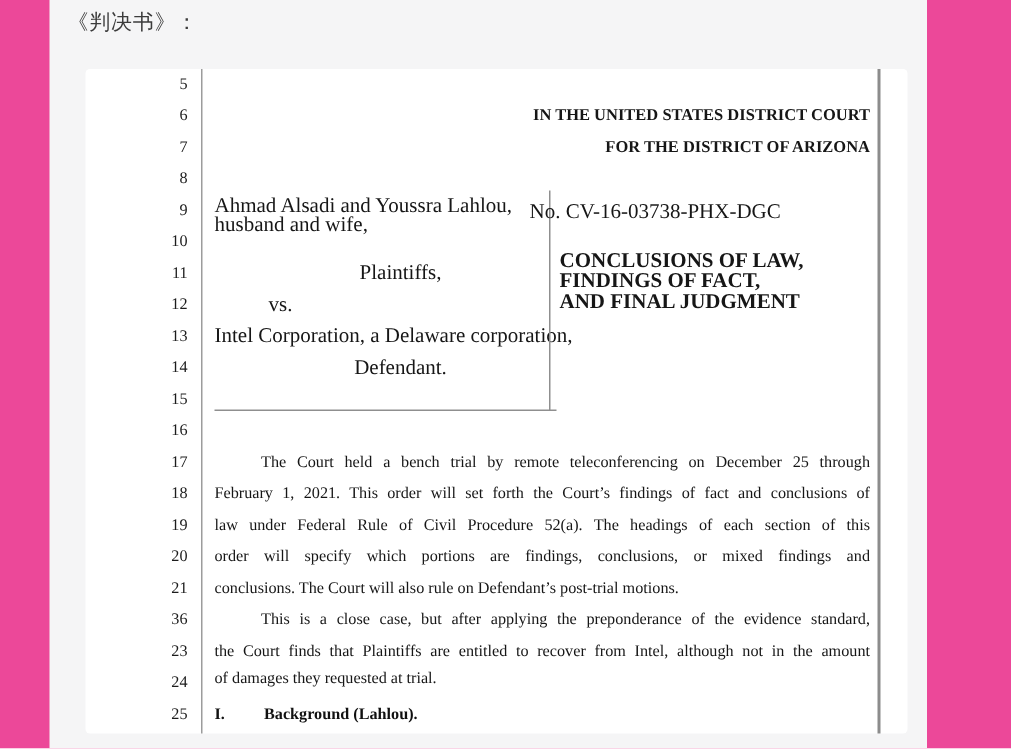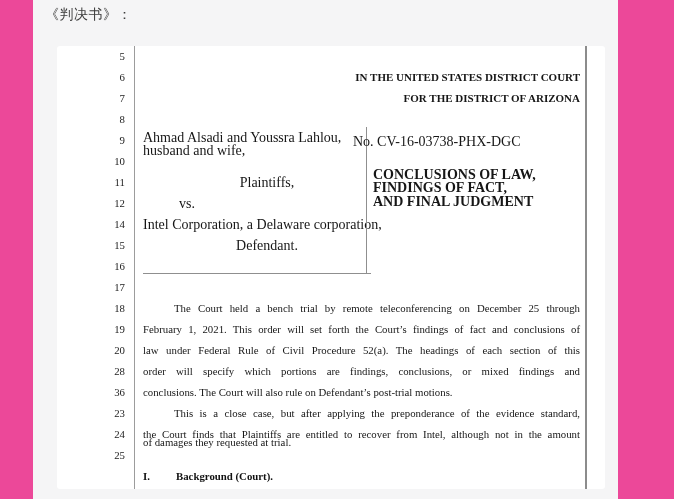--- a/index.html
+++ b/index.html
@@ -48,28 +48,29 @@
 
     <div class="gutter">
       <div class="num">5</div>
       <div class="num">6</div>
       <div class="num">7</div>
       <div class="num">8</div>
       <div class="num">9</div>
       <div class="num">10</div>
       <div class="num">11</div>
       <div class="num">12</div>
+      <div class="num">13</div>
       <div class="num">14</div>
       <div class="num">15</div>
       <div class="num">16</div>
       <div class="num">17</div>
       <div class="num">18</div>
       <div class="num">19</div>
       <div class="num">20</div>
-      <div class="num">28</div>
+      <div class="num">21</div>
       <div class="num">36</div>
       <div class="num">23</div>
       <div class="num">24</div>
       <div class="num">25</div>
     </div>
 
     <div class="rowline center bold hdr" style="top:21px">IN THE UNITED STATES DISTRICT COURT</div>
     <div class="rowline center bold hdr" style="top:42px">FOR THE DISTRICT OF ARIZONA</div>
 
     <div class="cap cap-names">
@@ -91,18 +92,18 @@
     </div>
 
     <div class="rowline just indent" style="top:252px">The Court held a bench trial by remote teleconferencing on December 25 through</div>
     <div class="rowline just" style="top:273px">February 1, 2021.  This order will set forth the Court’s findings of fact and conclusions of</div>
     <div class="rowline just" style="top:294px">law under Federal Rule of Civil Procedure 52(a).  The headings of each section of this</div>
     <div class="rowline just" style="top:315px">order will specify which portions are findings, conclusions, or mixed findings and</div>
     <div class="rowline just lastline" style="top:336px">conclusions.  The Court will also rule on Defendant’s post-trial motions.</div>
 
     <div class="rowline just indent" style="top:357px">This is a close case, but after applying the preponderance of the evidence standard,</div>
     <div class="rowline just" style="top:378px">the Court finds that Plaintiffs are entitled to recover from Intel, although not in the amount</div>
-    <div class="rowline just lastline" style="top:386px">of damages they requested at trial.</div>
+    <div class="rowline just lastline" style="top:396px">of damages they requested at trial.</div>
 
     <div class="head-numeral">I.</div>
-    <div class="head-title">Background (Court).</div>
+    <div class="head-title">Background (Lahlou).</div>
   </div>
 </div>
 
 </body></html>

